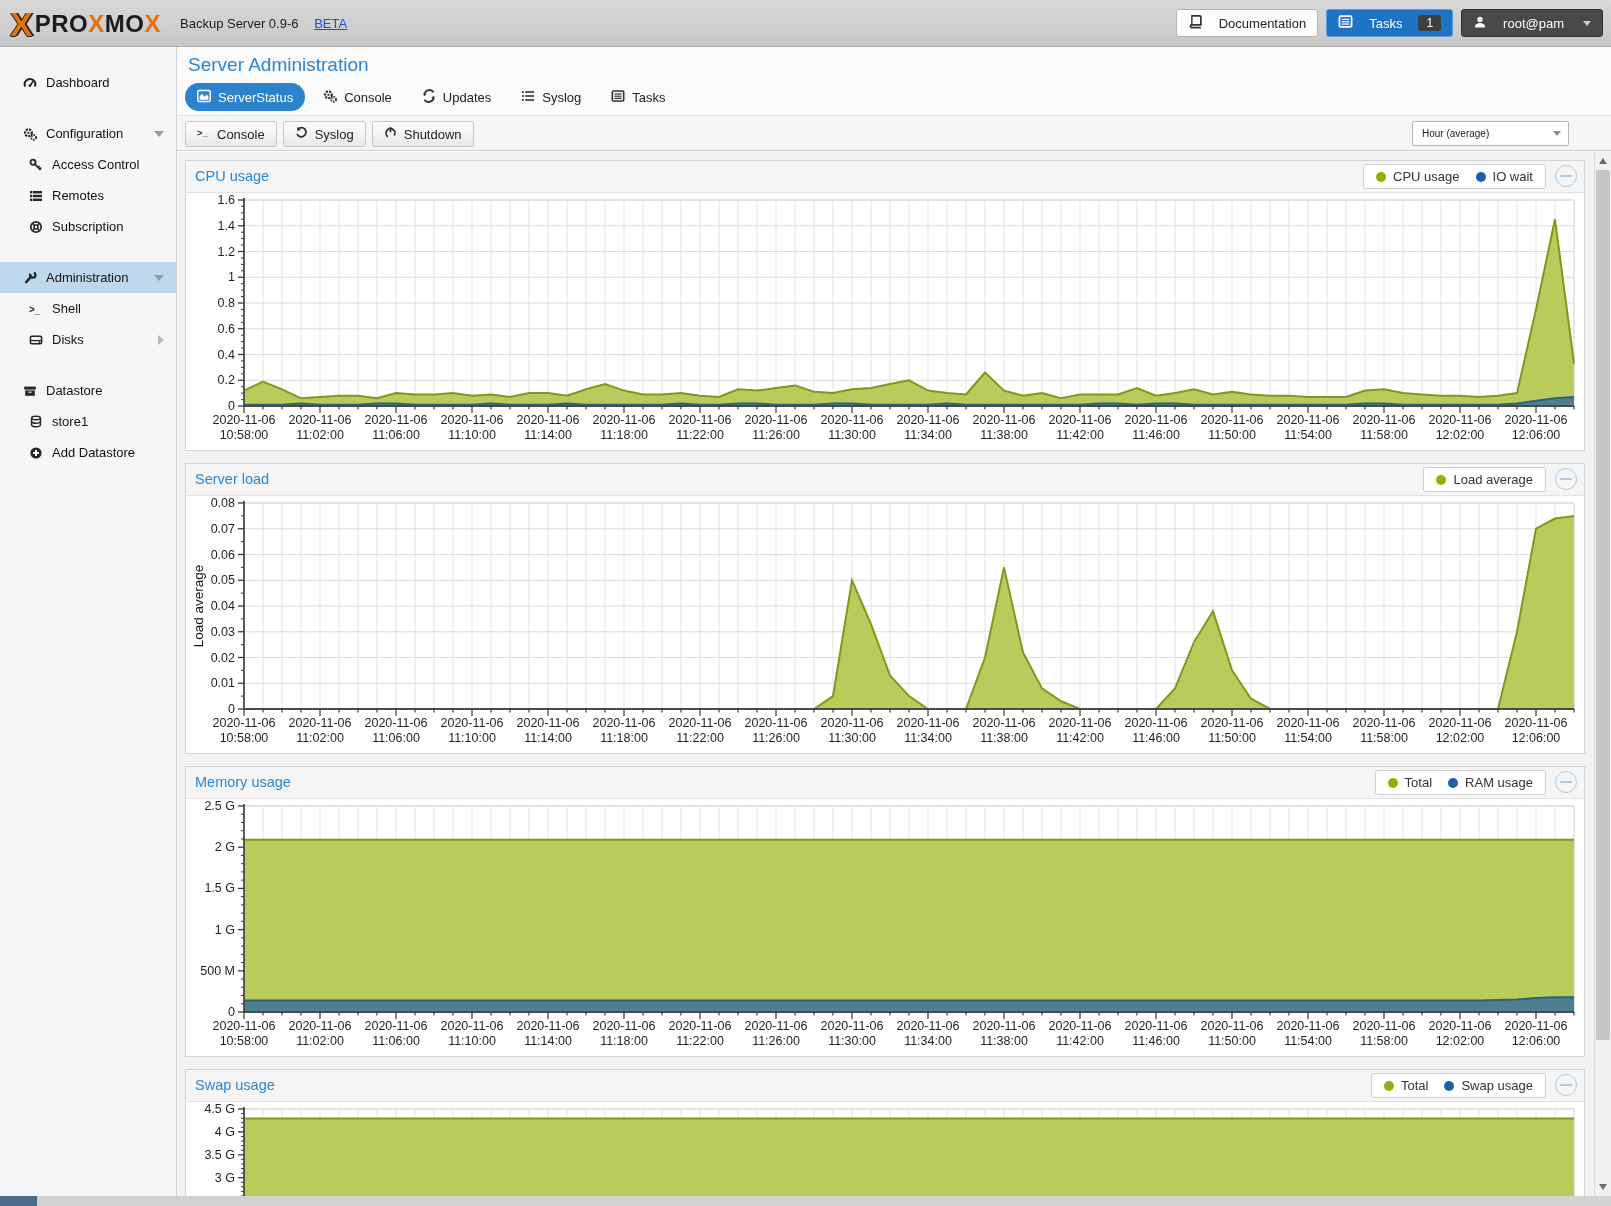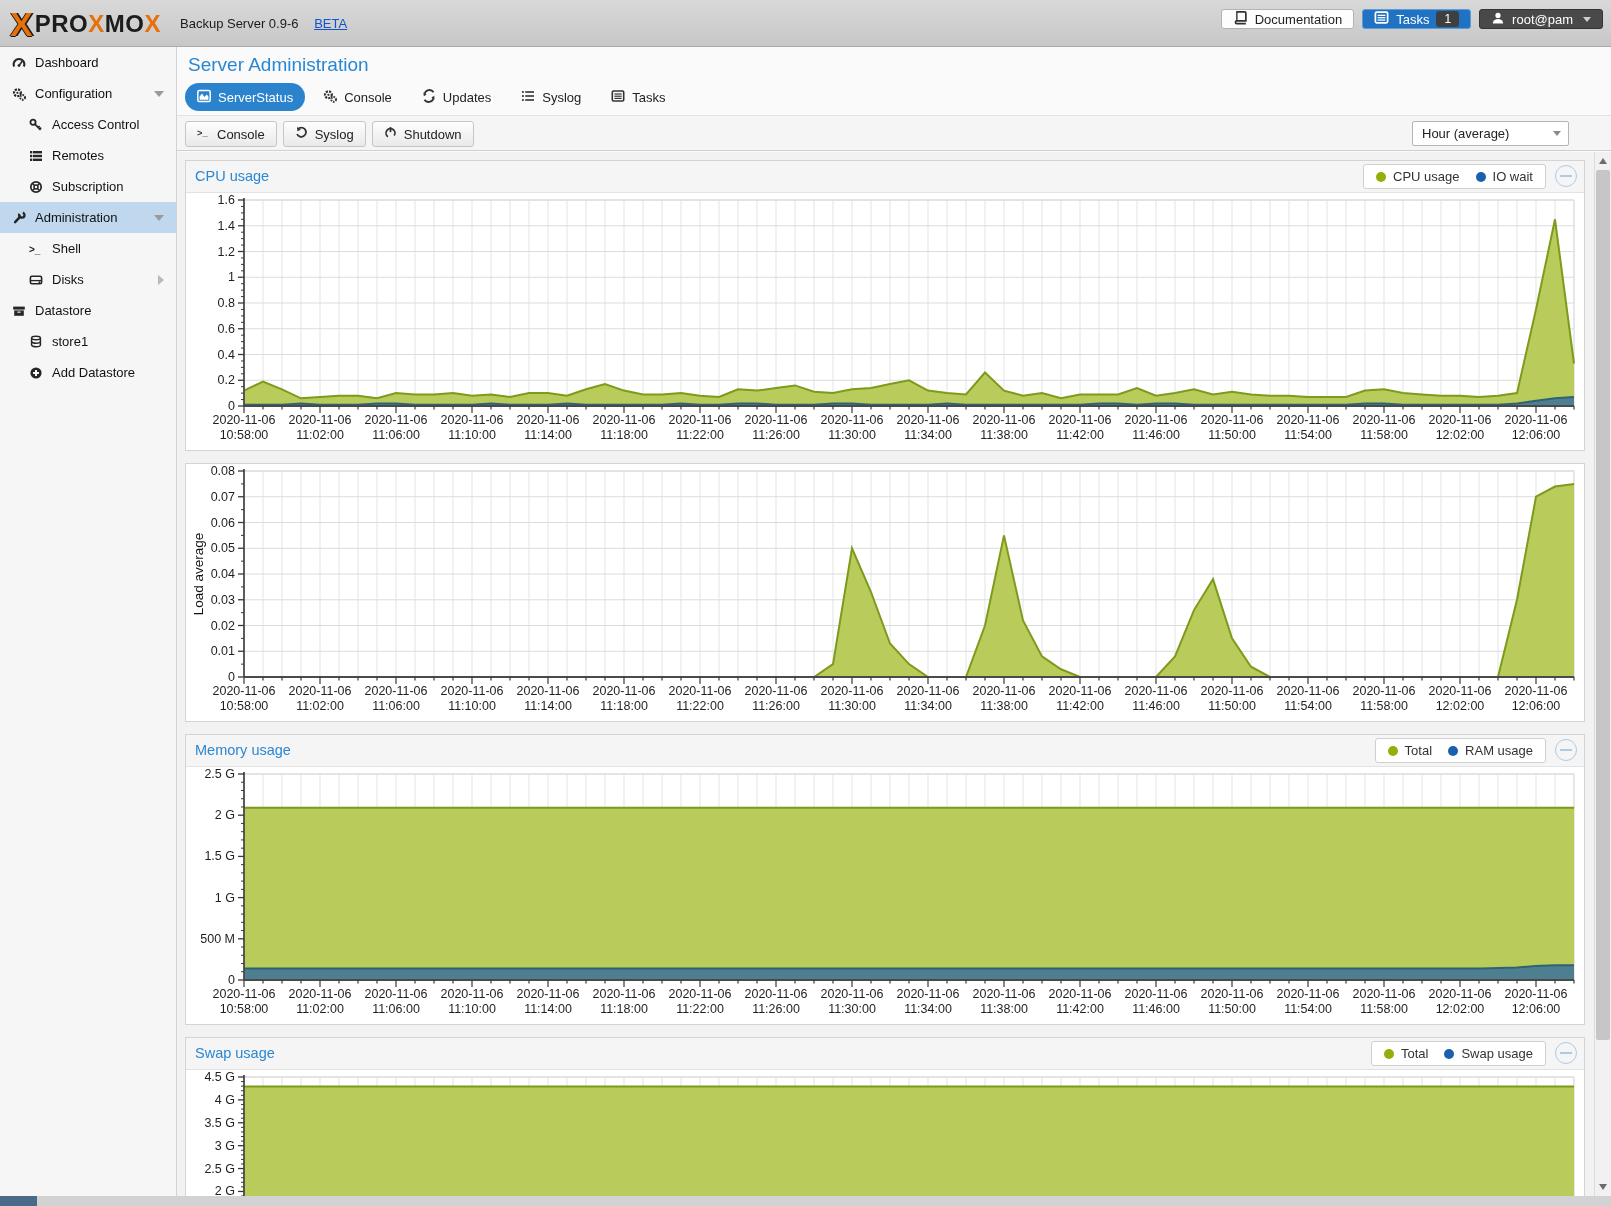--- a/index.html
+++ b/index.html
@@ -8,49 +8,49 @@
   
   .topbar{position:absolute;left:0;top:0;width:1611px;height:47px;
     background:linear-gradient(#d9d9d9,#c7c7c7);border-bottom:1px solid #aaa;}
   .brand{position:absolute;left:10px;top:4px;display:flex;align-items:center;height:40px;cursor:pointer;}
   .brand .bigx{font-size:34px;font-weight:900;color:#e67009;text-shadow:2px 0 0 #1c1c1c,-1px 0 0 #1c1c1c,0 1px 0 #1c1c1c;line-height:34px;margin-right:2px;}
   .brand .lt{font-size:24px;font-weight:800;letter-spacing:.5px;color:#1c1c1c;line-height:30px;}
   .brand .lt.x{color:#e67009;}
   .prodname{position:absolute;left:180px;top:16px;font-size:13px;color:#1b1b1b;}
   .betalink{color:#1155cc;text-decoration:underline;margin-left:12px;cursor:pointer;}
   .tb-buttons{position:absolute;right:8px;top:9px;display:flex;gap:8px;}
-  .tb-btn{height:20px;display:flex;align-items:center;gap:7px;padding:0 11px;border-radius:3px;
+  .tb-btn{height:28px;display:flex;align-items:center;gap:16px;padding:0 11px;border-radius:3px;
     font-size:13px;cursor:pointer;border:1px solid #b3b3b3;background:#fdfdfd;color:#222;}
   .tb-btn.blue{background:#2072c2;border-color:#5e9cd6;color:#fff;}
   .tb-btn.dark{background:#494949;border-color:#343434;color:#fff;}
   .badge{background:#3f3f3f;color:#fff;border-radius:3px;padding:1px 8px;font-size:12px;}
   .chev{width:0;height:0;border-left:4px solid transparent;border-right:4px solid transparent;border-top:5px solid #cfcfcf;margin-left:3px;}
   
   .sidebar{position:absolute;left:0;top:47px;width:177px;bottom:10px;background:#f6f6f6;border-right:1px solid #d2d2d2;}
   .side-item{height:31px;display:flex;align-items:center;cursor:pointer;position:relative;color:#111;}
-  .side-item.lvl1{padding-left:9px;}
+  .side-item.lvl1{padding-left:20px;margin-top:20px;}
   .side-item.lvl2{padding-left:26px;}
   .side-item.sel{background:#bfd8ed;}
   .side-item .ic{width:20px;display:flex;justify-content:center;margin-right:6px;}
   .expander-down{position:absolute;right:12px;width:0;height:0;border-left:5px solid transparent;border-right:5px solid transparent;border-top:6px solid #9a9a9a;}
   .expander-right{position:absolute;right:12px;width:0;height:0;border-top:5px solid transparent;border-bottom:5px solid transparent;border-left:6px solid #b9b9b9;}
   
   .main{position:absolute;left:177px;top:47px;right:0;bottom:10px;background:#fafafa;}
   .pagetitle{position:absolute;left:11px;top:7px;font-size:19px;color:#2b87d2;}
   .tabsrow{position:absolute;left:8px;top:36px;height:28px;display:flex;gap:6px;}
   .tab{height:28px;display:flex;align-items:center;gap:7px;padding:0 12px;border-radius:14px;font-size:13px;color:#222;cursor:pointer;}
   .tab.active{background:#2b83cd;color:#fff;}
   .toolbar{position:absolute;left:0;right:0;top:68px;height:36px;background:#f5f5f5;
     border-top:1px solid #e3e3e3;border-bottom:1px solid #cfcfcf;}
   .tool-btn{position:relative;float:left;margin:5px 0 0 6px;height:26px;display:flex;align-items:center;gap:7px;
     padding:0 11px;border:1px solid #c6c6c6;border-radius:3px;background:linear-gradient(#fefefe,#e9e9e9);
     font-size:13px;color:#222;cursor:pointer;}
   .tool-btn:first-child{margin-left:8px;}
   .rangesel{position:absolute;right:42px;top:5px;width:157px;height:25px;background:#fff;border:1px solid #b5b5b5;
-    border-radius:2px;display:flex;align-items:center;padding-left:9px;font-size:13px;color:#222;cursor:pointer;}
+    border-radius:2px;display:flex;align-items:center;padding-left:9px;font-size:10px;color:#222;cursor:pointer;}
   .rangesel .chev2{position:absolute;right:7px;width:0;height:0;border-left:4px solid transparent;border-right:4px solid transparent;border-top:5px solid #8a8a8a;}
   .scrollarea{position:absolute;left:0;right:17px;top:105px;bottom:0;background:#f2f2f2;overflow:hidden;padding:8px 0 0 8px;}
   
   .panel{width:1400px;background:#fff;border:1px solid #d4d4d4;margin-bottom:12px;}
   .panel-hd{height:32px;background:#f5f5f5;border-bottom:1px solid #e2e2e2;position:relative;}
   .panel-title{position:absolute;left:9px;top:7px;font-size:14.5px;color:#2b87d2;}
   .legendbox{position:absolute;right:38px;top:3px;height:25px;background:#fff;border:1px solid #d0d0d0;
     border-radius:3px;display:flex;align-items:center;gap:16px;padding:0 12px;}
   .legend-entry{display:flex;align-items:center;gap:7px;font-size:13px;color:#333;}
   .legend-dot{width:10px;height:10px;border-radius:50%;}
@@ -573,20 +573,30 @@
             <line x1="48" y1="30.75000000000003" x2="54" y2="30.75000000000003" stroke="#3a3a3a" stroke-width="1.3"></line>
             <text x="45" y="34.75000000000003" font-size="12.5" fill="#1f1f1f" text-anchor="end">1.4</text>
             <line x1="51" y1="24.31250000000003" x2="54" y2="24.31250000000003" stroke="#3a3a3a" stroke-width="1"></line>
             <line x1="51" y1="17.875" x2="54" y2="17.875" stroke="#3a3a3a" stroke-width="1"></line>
             <line x1="51" y1="11.4375" x2="54" y2="11.4375" stroke="#3a3a3a" stroke-width="1"></line>
             <line x1="48" y1="5" x2="54" y2="5" stroke="#3a3a3a" stroke-width="1.3"></line>
             <text x="45" y="9" font-size="12.5" fill="#1f1f1f" text-anchor="end">1.6</text>
           </svg></div>
         </div>
       <div class="panel">
+          <div class="panel-hd">
+            <span class="panel-title">Server load</span>
+            <span class="legendbox">
+            <span class="legend-entry">
+              <span class="legend-dot" style="background:#94ae0a"></span>
+              <span>Load average</span>
+            </span>
+          </span>
+            <span class="collapse-ic"></span>
+          </div>
           <div class="panel-bd"><svg width="1390" height="250" xmlns="http://www.w3.org/2000/svg">
             <rect x="0" y="0" width="1390" height="250" fill="#fff"></rect>
             <line x1="54" y1="5" x2="1384" y2="5" stroke="#d8d8d8" stroke-width="1"></line>
             <line x1="1384" y1="5" x2="1384" y2="211" stroke="#d8d8d8" stroke-width="1"></line>
             <line x1="73" y1="5" x2="73" y2="211" stroke="#e3e3e3" stroke-width="1"></line>
             <line x1="92" y1="5" x2="92" y2="211" stroke="#e3e3e3" stroke-width="1"></line>
             <line x1="111" y1="5" x2="111" y2="211" stroke="#e3e3e3" stroke-width="1"></line>
             <line x1="130" y1="5" x2="130" y2="211" stroke="#e3e3e3" stroke-width="1"></line>
             <line x1="149" y1="5" x2="149" y2="211" stroke="#e3e3e3" stroke-width="1"></line>
             <line x1="168" y1="5" x2="168" y2="211" stroke="#e3e3e3" stroke-width="1"></line>

